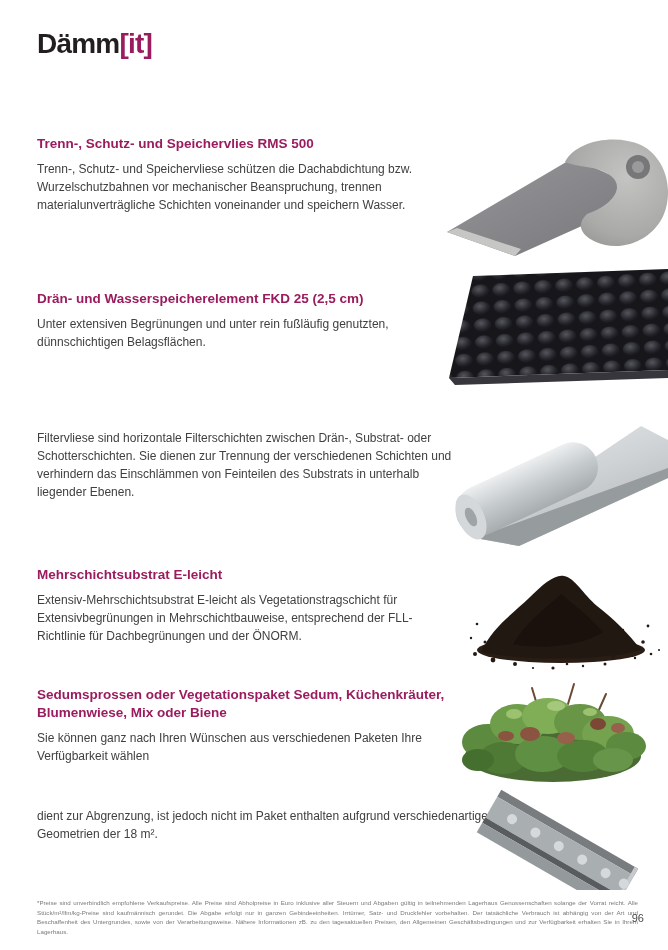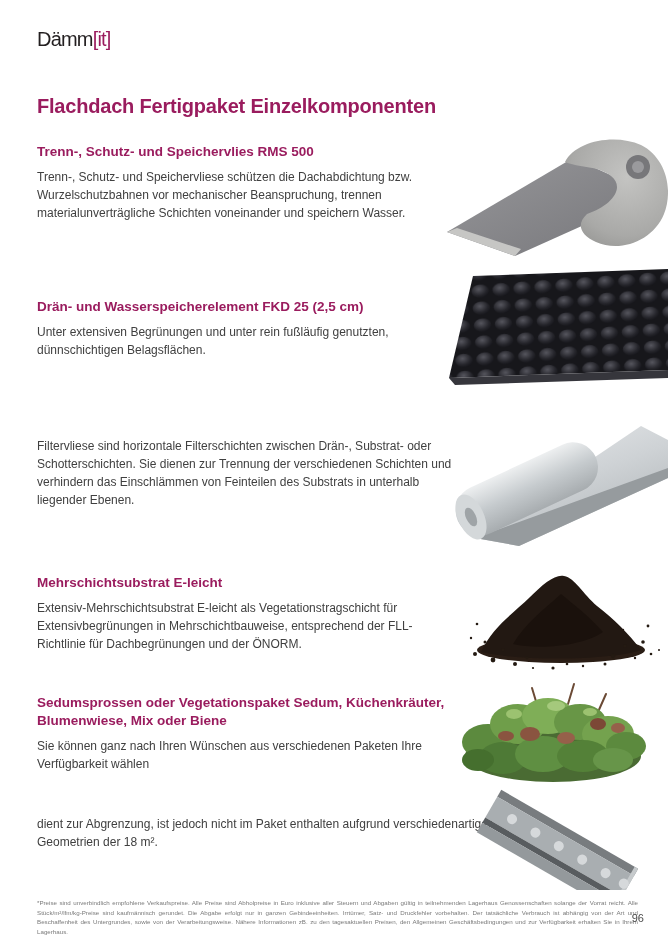--- a/index.html
+++ b/index.html
@@ -4,30 +4,30 @@
 <style>
   * { margin:0; padding:0; box-sizing:border-box; }
   html,body { background:#e8e8e8; }
   body { font-family:"Liberation Sans", sans-serif; }
   .page {
     position:relative; width:668px; height:950px; margin:0 auto;
     background:#ffffff; overflow:hidden;
   }
   
   .header { position:absolute; left:37px; top:28px; display:flex; align-items:baseline; gap:15px; }
-  .logo { font-size:20px; font-weight:400; letter-spacing:-0.8px; color:#231f20; }
+  .logo { font-size:28px; font-weight:700; letter-spacing:-0.8px; color:#231f20; }
   .logo .accent { color:#9a1c5e; }
   .subtitle { font-size:21px; font-weight:700; color:#2b2b2b; letter-spacing:-0.2px; }
   
   .page-title {
     position:absolute; left:37px; top:95px; font-size:20px; font-weight:800;
     color:#9a1c5e; letter-spacing:-0.2px;
   }
   
-  .section { position:absolute; left:37px;margin-top:8px; }
+  .section { position:absolute; left:37px; }
   .s1 { top:135px; width:400px; }
   .s2 { top:290px; width:400px; }
   .s3 { top:422px; width:432px; }
   .s4 { top:566px; width:420px; }
   .s5 { top:686px; width:432px; }
   .s6 { top:800px; width:470px; }
   .ptitle { font-size:13.5px; font-weight:700; color:#9a1c5e; line-height:1.35; }
   .pdesc  { margin-top:7px; font-size:12px; line-height:1.5; color:#404040; }
   
   .pimg { position:absolute; }
@@ -50,21 +50,20 @@
 </style>
 </head>
 <body>
 
 <div class="page">
 
   <div class="header">
     <div class="logo"><span>Dämm</span><span class="accent">[it]</span></div>
   </div>
 
-  <h1 class="page-title">Flachdach Fertigpaket Einzelkomponenten</h1>
 
   <section class="section s1">
     <h3 class="ptitle">Trenn-, Schutz- und Speichervlies RMS 500</h3>
     <p class="pdesc">Trenn-, Schutz- und Speichervliese schützen die Dachabdichtung bzw. Wurzelschutzbahnen vor mechanischer Beanspruchung, trennen materialunverträgliche Schichten voneinander und speichern Wasser.</p>
   </section>
   <figure class="pimg img1">
     <svg viewBox="0 0 223 122">
       <defs>
         <linearGradient id="g1a" x1="0" y1="0" x2="1" y2="1">
           <stop offset="0" stop-color="#97979a"></stop>

